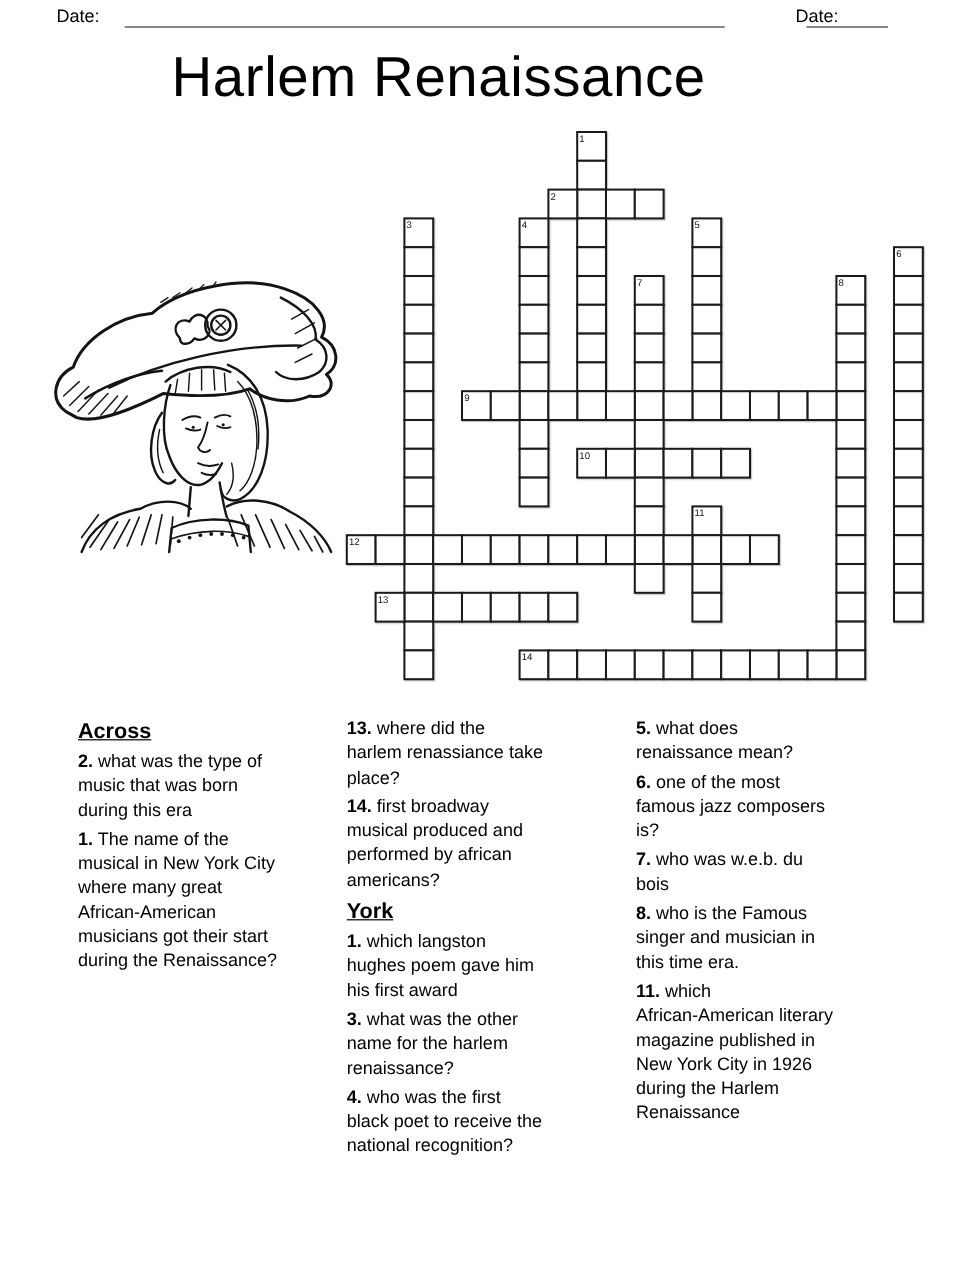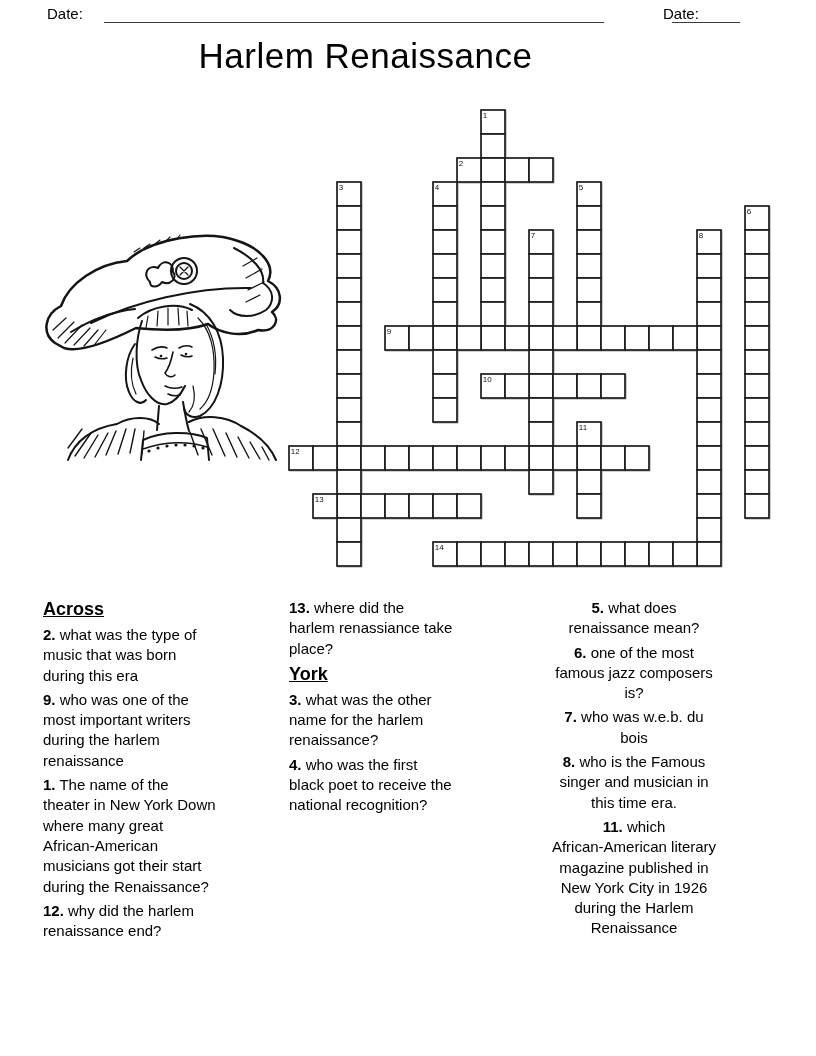--- a/index.html
+++ b/index.html
@@ -10,32 +10,32 @@
   .abs { position:absolute; }
   
   #name-label { left:47px; top:5px; font-size:15px; }
   #date-label { left:627px; top:5px; font-size:15px;margin-left:36px; }
   .blank-line { height:0; border-bottom:1.4px solid #3a3a3a; top:22px; }
   #name-line { left:104px; width:500px; }
   #date-line { left:672px; width:68px; }
   
   #page-title {
     left:0; top:36px; width:731px; text-align:center;
-    font-size:35px; font-weight:400; letter-spacing:0.5px; white-space:nowrap;
+    font-size:47px; font-weight:400; letter-spacing:0.5px; white-space:nowrap;
   }
   
   #grid-svg { left:287px; top:108px; filter:drop-shadow(1px 1px 0 #c9c9c9); }
   #grid-svg text { font-family:"Liberation Sans", sans-serif; }
   
   #portrait { left:38px; top:226px; }
   
   .clue-col { top:598px; width:232px; }
-  #clue-col-0 { left:43px; }
+  #clue-col-0 { left:65px; }
   #clue-col-1 { left:289px; }
-  #clue-col-2 { left:518px;text-align:center; }
+  #clue-col-2 { left:530px; }
   .clue-heading {
     font-size:18px; font-weight:bold; text-decoration:underline;
     line-height:22px; margin-bottom:5px;
   }
   .clue { font-size:15px; line-height:20.3px; margin-bottom:4px; }
   .clue-num { font-weight:bold; }
   .clue-text { white-space:pre-line; }
 </style>
 </head>
 <body>
@@ -248,38 +248,39 @@
       <text x="25.8" y="392.4" font-size="8" fill="#111111">13</text>
       <text x="145.8" y="440.4" font-size="8" fill="#111111">14</text>
     </g>
   </svg>
 
 <div class="abs clue-col" id="clue-col-0">
     <div class="clue-heading">Across</div>
     <div class="clue"><b class="clue-num">2.</b><span class="clue-text"> what was the type of
 music that was born
 during this era</span></div>
-    <div class="clue"><b class="clue-num">9.</b><span class="clue-text"> who was one of the
-most important writers
-during the harlem
-renaissance</span></div>
     <div class="clue"><b class="clue-num">1.</b><span class="clue-text"> The name of the
-theater in New York Down
+musical in New York City
 where many great
 African-American
 musicians got their start
 during the Renaissance?</span></div>
-    <div class="clue"><b class="clue-num">12.</b><span class="clue-text"> why did the harlem
-renaissance end?</span></div>
   </div>
 <div class="abs clue-col" id="clue-col-1">
     <div class="clue"><b class="clue-num">13.</b><span class="clue-text"> where did the
 harlem renassiance take
 place?</span></div>
+    <div class="clue"><b class="clue-num">14.</b><span class="clue-text"> first broadway
+musical produced and
+performed by african
+americans?</span></div>
     <div class="clue-heading">York</div>
+    <div class="clue"><b class="clue-num">1.</b><span class="clue-text"> which langston
+hughes poem gave him
+his first award</span></div>
     <div class="clue"><b class="clue-num">3.</b><span class="clue-text"> what was the other
 name for the harlem
 renaissance?</span></div>
     <div class="clue"><b class="clue-num">4.</b><span class="clue-text"> who was the first
 black poet to receive the
 national recognition?</span></div>
   </div>
 <div class="abs clue-col" id="clue-col-2">
     <div class="clue"><b class="clue-num">5.</b><span class="clue-text"> what does
 renaissance mean?</span></div>

